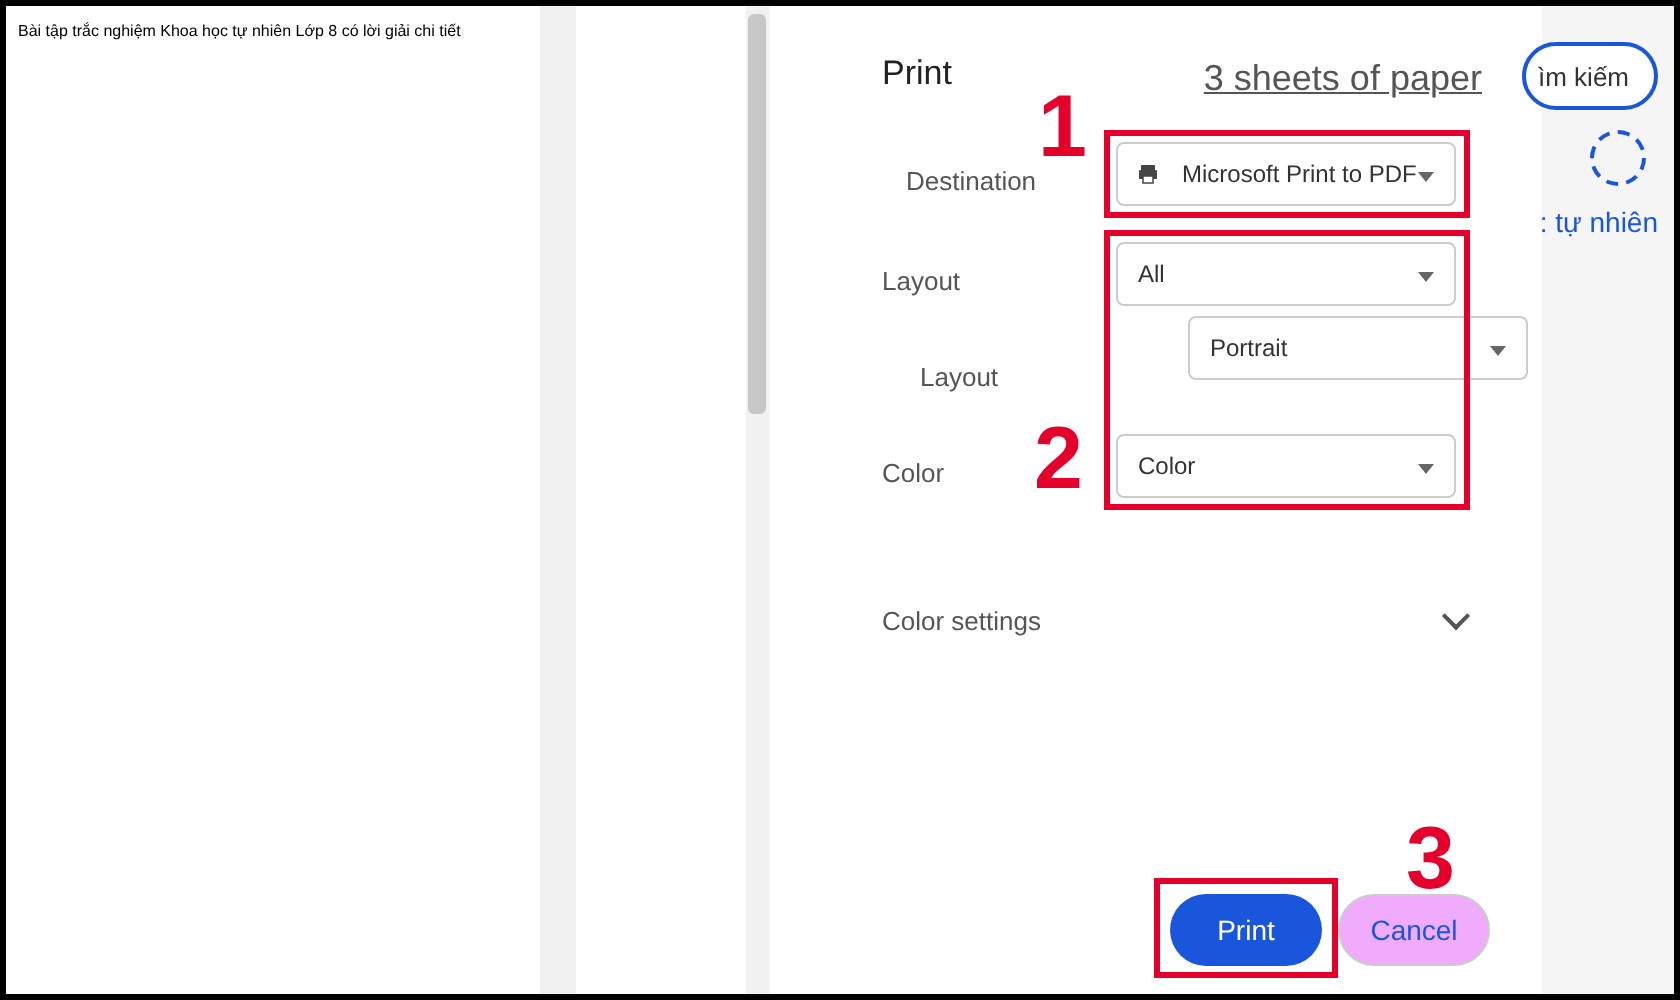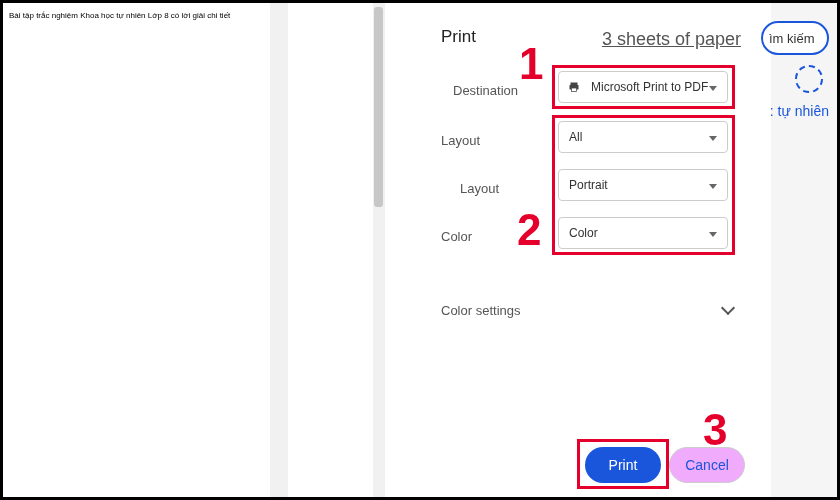--- a/index.html
+++ b/index.html
@@ -62,21 +62,21 @@
     border-radius: 4px;
     font-size: 12px;
     color: #333;
     padding: 0 8px 0 10px;
     display: flex;
     align-items: center;
     background: #fff;
   }
   .sel-dest   { top: 68px; padding-left: 32px; }
   .sel-pages  { top: 118px; }
-  .sel-layout { top: 166px; }
+  .sel-layout { top: 155px; margin-left: 36px; }
   .sel-color  { top: 214px; }
 
   .caret {
     position: absolute;
     right: 10px; top: 14px;
     width: 0; height: 0;
     border-left: 4px solid transparent;
     border-right: 4px solid transparent;
     border-top: 5px solid #666;
   }

